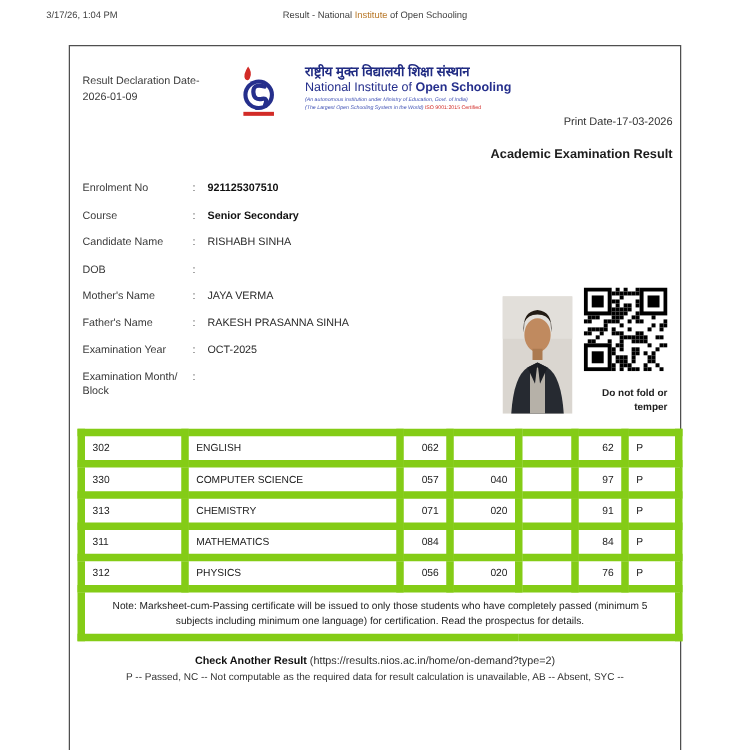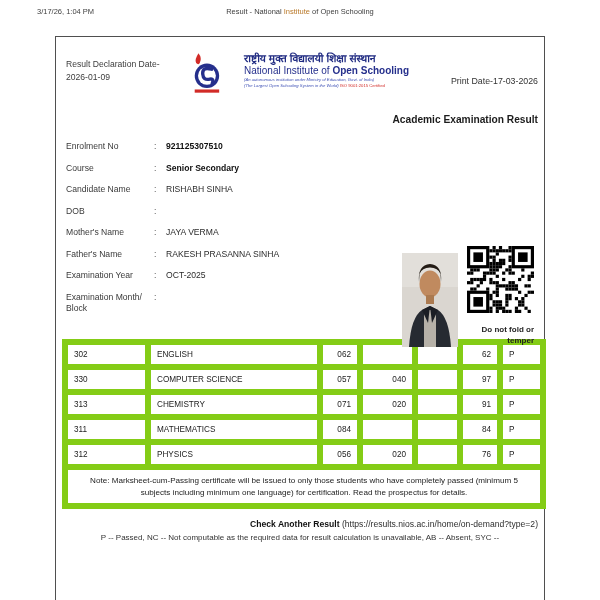--- a/index.html
+++ b/index.html
@@ -19,49 +19,49 @@
 
   .doc-header { display:flex; margin-top:15px; align-items:flex-start; }
   .decl { width:128px; font-size:8.6px; color:#3c3c3c; line-height:13px; padding-left:4px; margin-top:6px; }
   .org { display:flex; gap:22px; width:238px; }
   .org-text { line-height:1; }
   .org-hindi { font-size:10.5px; font-weight:bold; color:#202b82; line-height:13px; white-space:nowrap; }
   .org-en { font-size:10px; color:#252f8c; line-height:12px; white-space:nowrap; }
   .org-en b { font-weight:bold; }
   .org-sub { font-size:4.2px; font-style:italic; color:#3f51b5; line-height:5.5px; white-space:nowrap; }
   .org-sub .red { color:#d22b27; font-style:normal; }
-  .print-date { flex:1; text-align:right; font-size:8.8px; color:#333; margin-top:24px; white-space:nowrap; }
+  .print-date { flex:1; text-align:right; font-size:8.8px; color:#333; margin-top:40px; white-space:nowrap; }
 
   .doc-title { text-align:right; font-weight:bold; font-size:10.2px; color:#1c1c1c; margin-top:16px; }
 
   
   .details { position:relative; margin-top:16px; min-height:192px; padding-left:4px; }
   .drow { display:flex; font-size:8.6px; color:#3a3a3a; margin-bottom:10px; line-height:11.5px; }
   .dlabel { width:88px; }
   .dcolon { width:12px; color:#555; }
   .dvalue { color:#2b2b2b; }
   .dvalue.bold { font-weight:bold; color:#111; }
 
-  .media { position:absolute; top:105px; right:4px; display:flex; gap:9px; align-items:flex-start; }
+  .media { position:absolute; top:85px; right:4px; display:flex; gap:9px; align-items:flex-start; }
   .photo { width:56px; height:94px; margin-top:7px; }
   .qr-wrap { width:67px; }
   .qr-caption { text-align:right; font-size:8px; font-weight:bold; color:#1f1f1f;
     line-height:11px; margin-top:7px; }
 
   
   table { border-collapse:collapse; table-layout:fixed; width:478px; margin:6px auto 0; color:#1c1c1c; }
   th { border:1px solid #2c2c2c; font-size:8.4px; text-align:left; vertical-align:top;
     padding:5px 5px 2px; height:34px; font-weight:bold; line-height:10.5px; }
   td { border:6px solid #84cc16; font-size:8.2px; padding:2px 6px; height:25px; }
   .num { text-align:right; }
   .pass-row td { text-align:center; font-weight:bold; font-size:8.4px; height:18px; }
   .note-row td { text-align:center; font-size:8.1px; line-height:11.5px; padding:5px 10px; height:32px; }
 
   
-  .check-line { text-align:right; font-size:8.6px; color:#2e2e2e; margin-top:10px; }
+  .check-line { text-align:center; font-size:8.6px; color:#2e2e2e; margin-top:10px; }
   .check-line b { color:#111; }
   .abbrev-title { text-align:center; font-size:8.6px; font-weight:bold; color:#111; margin-top:3px; }
   .abbrev-text { text-align:center; font-size:8px; color:#333; margin-top:3px; line-height:11px; padding:0 2px; }
 </style>
 </head>
 <body>
 
 <div class="browser-bar">
   <span class="bb-time">3/17/26, 1:04 PM</span>
   <div class="bb-title"><span>Result - National </span><span class="hl">Institute</span><span> of Open Schooling</span></div>

